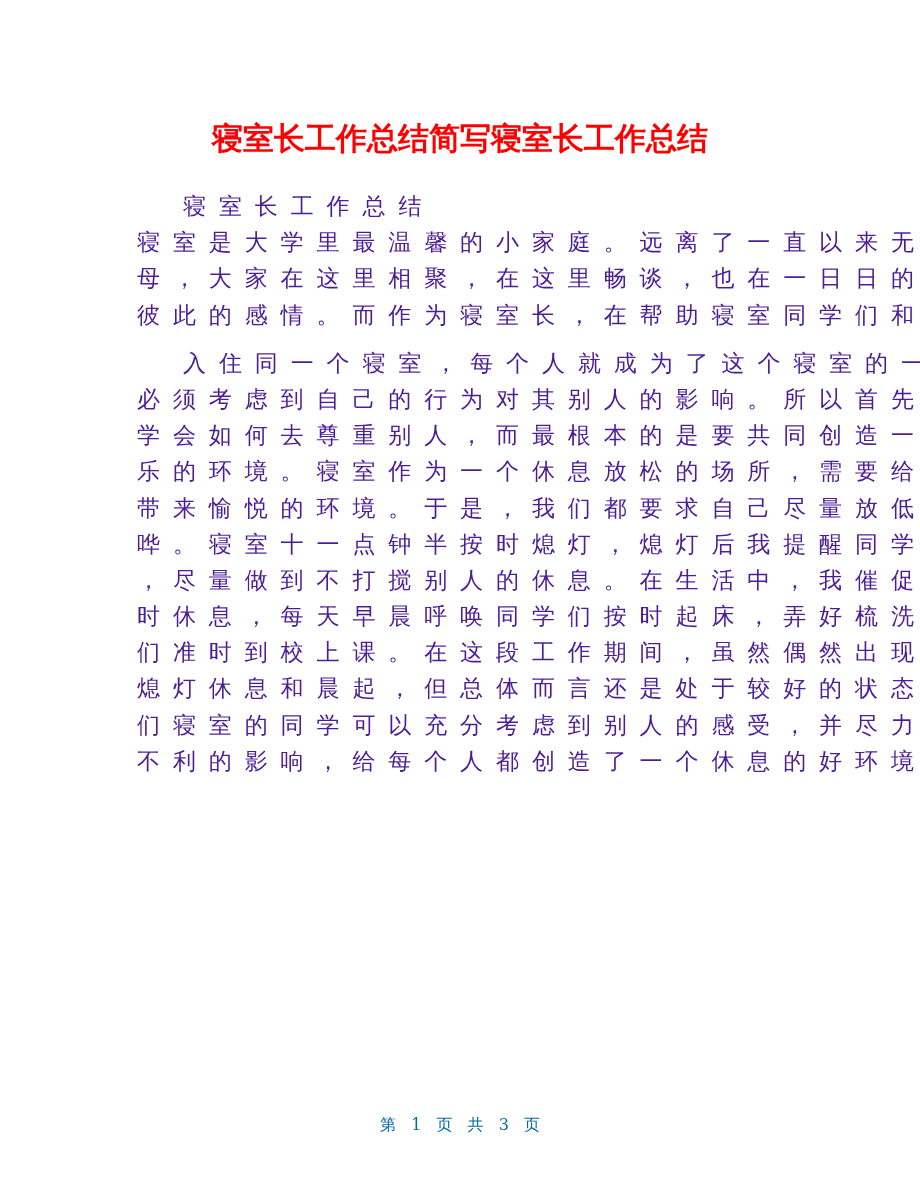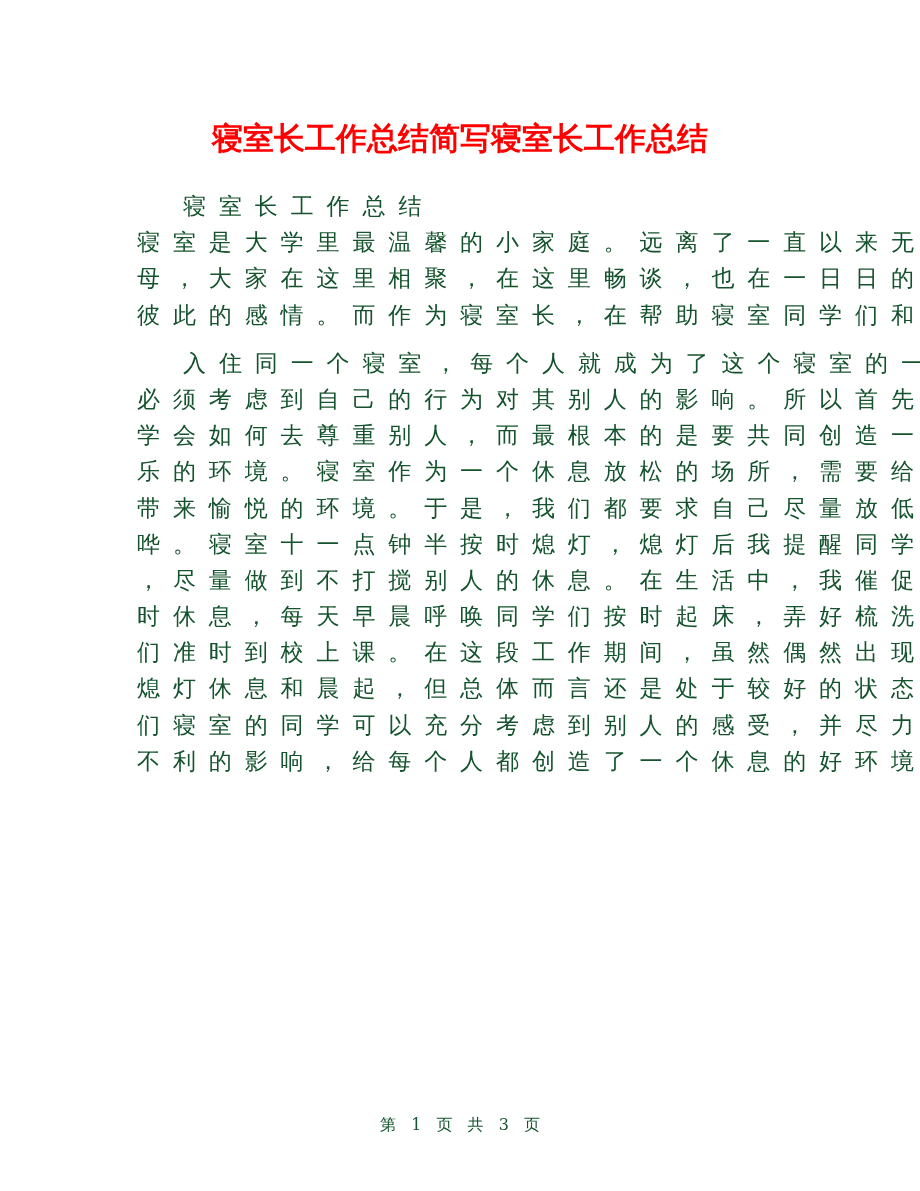--- a/index.html
+++ b/index.html
@@ -33,21 +33,21 @@
       line-height: 44px;
       color: #ff0000;
       letter-spacing: 0px;
     }
     .body-text {
       position: absolute;
       left: 137px;
       top: 188px;
       width: 650px;
       font-size: 23px;
-      color: #14532d;
+      color: #4c1d95;
       letter-spacing: 12.9px;
     }
     .line {
       display: block;
       height: 36.2px;
       line-height: 36.2px;
       white-space: nowrap;
     }
     .para-gap {
       display: block;
@@ -56,21 +56,21 @@
     .indent {
       padding-left: 46px;
     }
     .footer {
       position: absolute;
       left: 0;
       top: 1112px;
       width: 920px;
       text-align: center;
       font-size: 16px;
-      color: #14532d;
+      color: #0369a1;
       line-height: 26px;
       word-spacing: 4px;
     }
     .footer span { margin: 0 3px; }
   </style>
 </head>
 <body>
 
 <div class="page">
 

